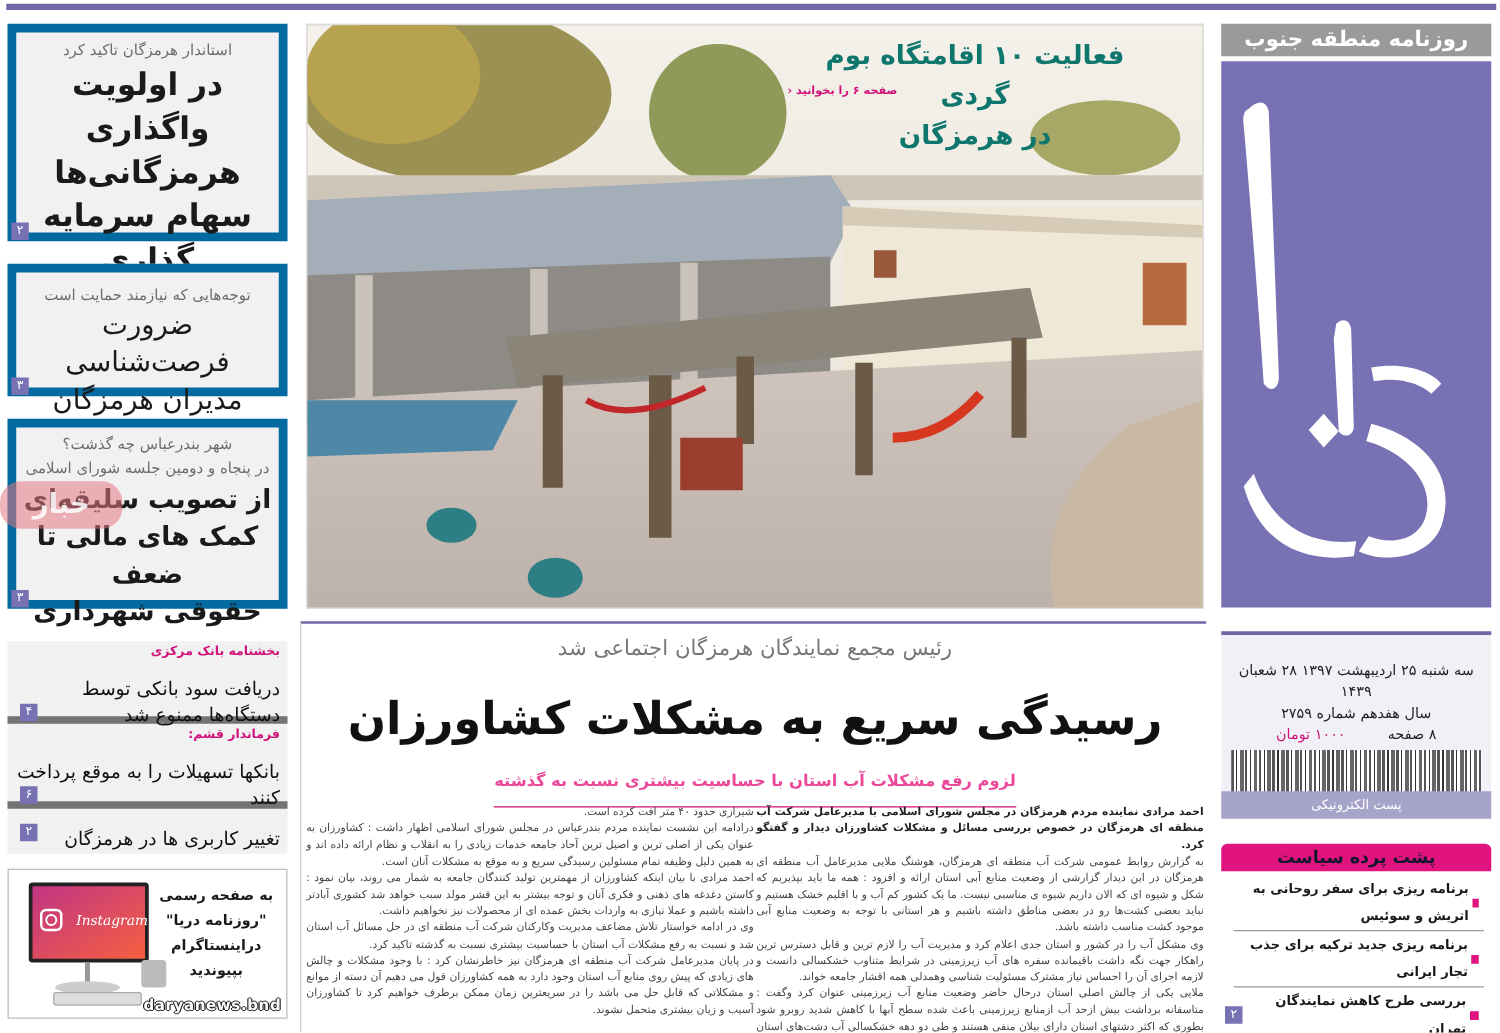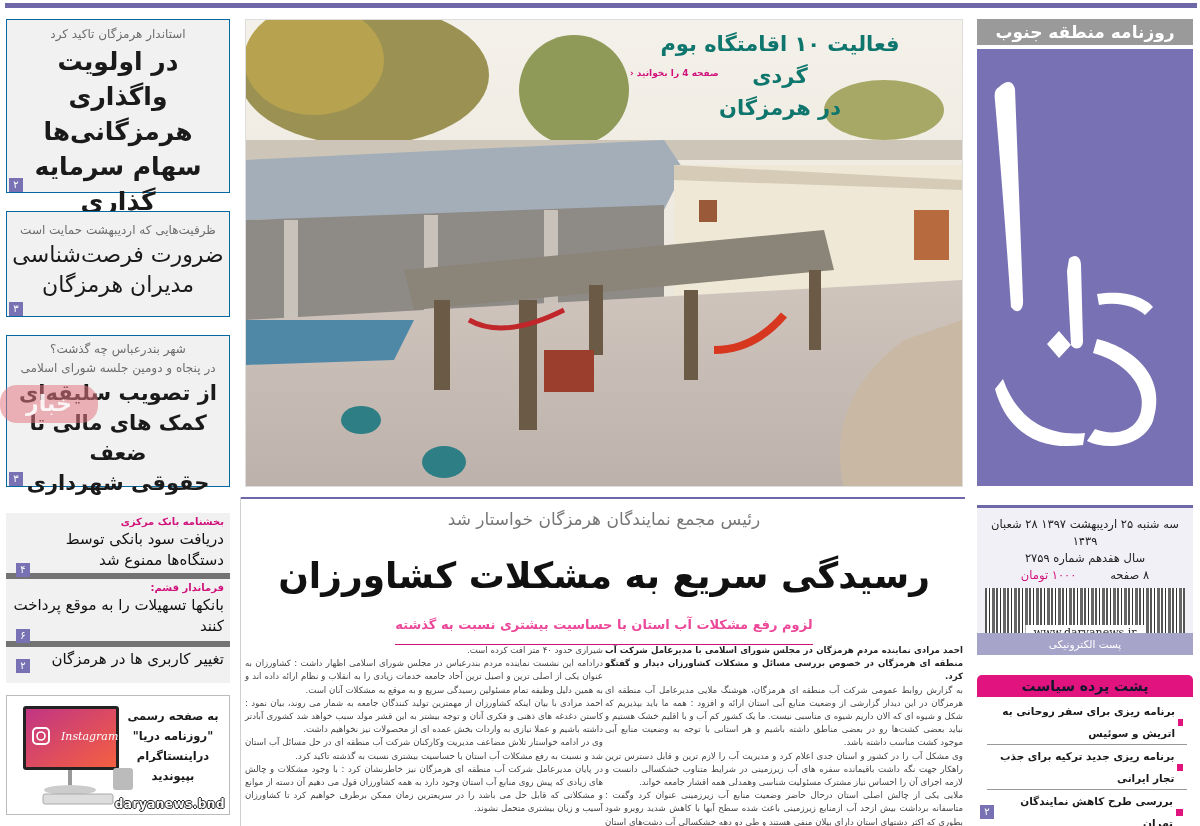--- a/index.html
+++ b/index.html
@@ -25,30 +25,30 @@
     font-size: 10.5px; line-height: 22px; text-align: center; }
 
   .politics-head { position: absolute; left: 977px; top: 675px; width: 216px; height: 22px; background: #e1137f; color: #0f172a;
     font-size: 14px; font-weight: bold; text-align: center; line-height: 22px; border-radius: 5px 5px 0 0; }
   .politics-list { position: absolute; left: 977px; top: 700px; width: 216px; }
   .politics-item { font-size: 10.5px; font-weight: bold; line-height: 22px; padding-right: 4px; border-bottom: 1px solid #999; margin: 0 6px 0 10px; display: flex; align-items: center; }
   .politics-item .sq { width: 7px; height: 7px; background: #e1137f; margin-left: 3px; display: inline-block; }
   .page-badge { position: absolute; width: 14px; height: 14px; background: #7872b4; color: #fff; font-size: 10px; line-height: 14px; text-align: center; }
 
   
-  .lbox { position: absolute; left: 6px; width: 224px; background: #f1f1f1; border: 1px solid #0369a1; text-align: center; }
+  .lbox { position: absolute; left: 6px; width: 224px; background: #f1f1f1; border: 7px solid #0369a1; text-align: center; }
   .lbox .kicker { color: #6d6d6d; font-size: 12px; line-height: 20px; }
   .lbox .head { font-weight: bold; color: #1a1a1a; }
   .watermark { position: absolute; left: 0; top: 385px; width: 98px; height: 38px; background: rgba(226,120,130,0.55); color: rgba(255,255,255,0.85);
     font-size: 22px; font-weight: bold; line-height: 38px; text-align: center; border-radius: 17px; }
 
   .lnews { position: absolute; left: 6px; top: 513px; width: 224px; height: 170px; background: #f1f1f1; }
   .lnews .item { position: relative; padding: 2px 6px 4px 6px; border-bottom: 6px solid #737373; }
   .lnews .kick { color: #d1127b; font-size: 10px; font-weight: bold; line-height: 14px; }
-  .lnews .ttl { font-size: 15px; line-height: 21px; color: #111; }
+  .lnews .ttl { font-size: 15px; line-height: 21px; color: #111; margin-top: 12px; }
 
   .insta-box { position: absolute; left: 6px; top: 695px; width: 224px; height: 120px; border: 1px solid #bbb; background: #fff; }
   .insta-text { position: absolute; right: 6px; top: 10px; width: 100px; font-size: 11.5px; font-weight: bold; line-height: 20px; text-align: center; }
   .insta-handle { position: absolute; right: 4px; bottom: 3px; font-size: 12px; font-weight: bold; direction: ltr; color: #fff;
     text-shadow: -1px 0 #222, 1px 0 #222, 0 1px #222, 0 -1px #222; letter-spacing: 0.5px; }
 
   
   .photo { position: absolute; left: 245px; top: 19px; width: 718px; height: 468px; overflow: hidden; background: #d8d2c8; border: 1px solid #ddd; }
   .photo-head { position: absolute; left: 630px; top: 28px; width: 300px; text-align: center; font-size: 21px; font-weight: bold; line-height: 32px; color: #0f766e; }
   .photo-link { position: absolute; left: 630px; top: 68px; font-size: 9px; color: #d1127b; font-weight: bold; }
@@ -73,21 +73,21 @@
     <path d="M22 38 C30 30 36 32 38 40 L46 250 C47 262 40 266 34 258 C30 200 24 120 18 52 C17 44 18 40 22 38 Z" fill="#fff"></path>
     <path d="M92 210 C98 204 104 208 104 216 L106 292 C106 300 98 302 94 296 L90 222 Z" fill="#fff"></path>
     <path d="M70 295 L82 282 L94 296 L82 309 Z" fill="#fff"></path>
     <path d="M120 290 C160 300 190 330 176 372 C166 398 130 402 110 392 L118 380 C138 388 160 382 164 362 C170 336 146 312 116 304 Z" fill="#fff"></path>
     <path d="M26 330 C40 370 70 388 108 384 L106 396 C64 402 30 384 18 340 Z" fill="#fff"></path>
     <path d="M120 245 C150 240 170 250 176 258 L168 266 C160 258 142 252 122 256 Z" fill="#fff"></path>
   </svg>
 </div>
 
 <div class="info-box">
-  <div class="info-line" style="margin-top:8px">سه شنبه ۲۵ اردیبهشت ۱۳۹۷  ۲۸ شعبان ۱۴۳۹</div>
+  <div class="info-line" style="margin-top:20px">سه شنبه ۲۵ اردیبهشت ۱۳۹۷  ۲۸ شعبان ۱۴۳۹</div>
   <div class="info-line">سال هفدهم    شماره ۲۷۵۹</div>
   <div class="info-line">
     <span>۸ صفحه</span>
     <span class="price">۱۰۰۰ تومان</span>
   </div>
   <div class="barcode">
     <span class="barcode-url">www.daryanews.ir</span>
   </div>
   <div class="email-bar">
     <span>پست الکترونیکی</span>
@@ -118,21 +118,21 @@
   <div class="head" style="font-size:25px;line-height:35px">
     <div>در اولویت واگذاری</div>
     <div>هرمزگانی‌ها</div>
     <div>سهام سرمایه گذاری</div>
     <div>تامین اجتماعی</div>
   </div>
 </div>
 <div class="page-badge" style="left:9px;top:178px">۲</div>
 
 <div class="lbox" style="top:211px;height:106px">
-  <div class="kicker" style="margin-top:8px">ظرفیت‌هایی که اردیبهشت حمایت است</div>
+  <div class="kicker" style="margin-top:8px">توجه‌هایی که نیازمند حمایت است</div>
   <div class="head" style="font-size:22px;line-height:30px;font-weight:normal">
     <div>ضرورت فرصت‌شناسی</div>
     <div>مدیران هرمزگان</div>
   </div>
 </div>
 <div class="page-badge" style="left:9px;top:302px">۳</div>
 
 <div class="lbox" style="top:335px;height:152px">
   <div class="kicker" style="margin-top:4px;line-height:19px">
     <div>شهر بندرعباس چه گذشت؟</div>
@@ -232,26 +232,26 @@
     <ellipse cx="117" cy="400" rx="20" ry="14" fill="#2d7f85"></ellipse>
     <ellipse cx="200" cy="442" rx="22" ry="16" fill="#2d7f85"></ellipse>
     <path d="M600 468 Q580 380 660 320 L718 300 L718 468 Z" fill="#c9b9a4"></path>
   </svg>
 </div>
 <div class="photo-head">
   <div>فعالیت ۱۰ اقامتگاه بوم گردی</div>
   <div style="margin-right:0">در هرمزگان</div>
 </div>
 <div class="photo-link">
-  <span>صفحه 4 را بخوانید</span><span> ‹</span>
+  <span>صفحه ۶ را بخوانید</span><span> ‹</span>
 </div>
 
 <div class="center-rule"></div>
 <div class="center-vline"></div>
-<div class="main-kicker">رئیس مجمع نمایندگان هرمزگان خواستار شد</div>
+<div class="main-kicker">رئیس مجمع نمایندگان هرمزگان اجتماعی شد</div>
 <div class="main-head">رسیدگی سریع به مشکلات کشاورزان</div>
 <div class="main-sub"><span>لزوم رفع مشکلات آب استان با حساسیت بیشتری نسبت به گذشته</span></div>
 
 <div class="body-col" style="left:605px">
   <p class="lead">احمد مرادی نماینده مردم هرمزگان در مجلس شورای اسلامی با مدیرعامل شرکت آب منطقه ای هرمزگان در خصوص بررسی مسائل و مشکلات کشاورزان دیدار و گفتگو کرد.</p>
   <p>به گزارش روابط عمومی شرکت آب منطقه ای هرمزگان، هوشنگ ملایی مدیرعامل آب منطقه ای هرمزگان در این دیدار گزارشی از وضعیت منابع آبی استان ارائه و افزود : همه ما باید بپذیریم که شکل و شیوه ای که الان داریم شیوه ی مناسبی نیست. ما یک کشور کم آب و با اقلیم خشک هستیم و نباید بعضی کشت‌ها رو در بعضی مناطق داشته باشیم و هر استانی با توجه به وضعیت منابع آبی موجود کشت مناسب داشته باشد.</p>
   <p>وی مشکل آب را در کشور و استان جدی اعلام کرد و مدیریت آب را لازم ترین و قابل دسترس ترین راهکار جهت نگه داشت باقیمانده سفره های آب زیرزمینی در شرایط متناوب خشکسالی دانست و لازمه اجرای آن را احساس نیاز مشترک مسئولیت شناسی وهمدلی همه اقشار جامعه خواند.</p>
   <p>ملایی یکی از چالش اصلی استان درحال حاضر وضعیت منابع آب زیرزمینی عنوان کرد وگفت : متاسفانه برداشت بیش ازحد آب ازمنابع زیرزمینی باعث شده سطح آبها با کاهش شدید روبرو شود بطوری که اکثر دشتهای استان دارای بیلان منفی هستند و طی دو دهه خشکسالی آب دشت‌های استان بخصوص دشت کردی</p>
 </div>
 <div class="body-col" style="left:245px">

